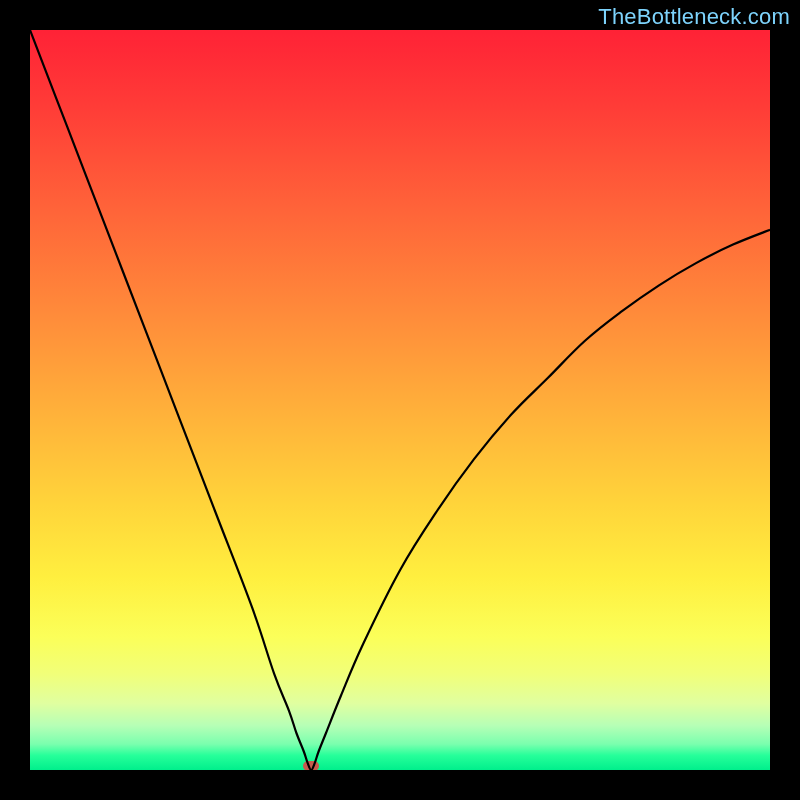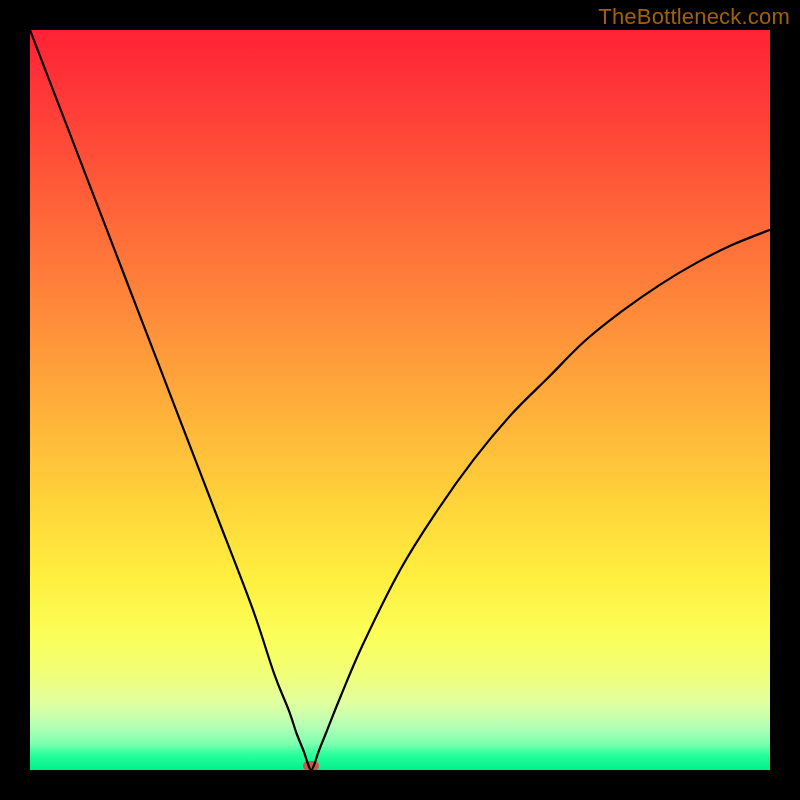--- a/index.html
+++ b/index.html
@@ -14,21 +14,21 @@
   .frame {
     position: relative;
     width: 800px;
     height: 800px;
     background: #000;
   }
   .watermark {
     position: absolute;
     top: 4px;
     right: 10px;
-    color: #a16207;
+    color: #7dd3fc;
     font-size: 22px;
     font-weight: 400;
     letter-spacing: 0.2px;
     z-index: 10;
   }
   .plot-area {
     position: absolute;
     left: 30px;
     top: 30px;
     width: 740px;

